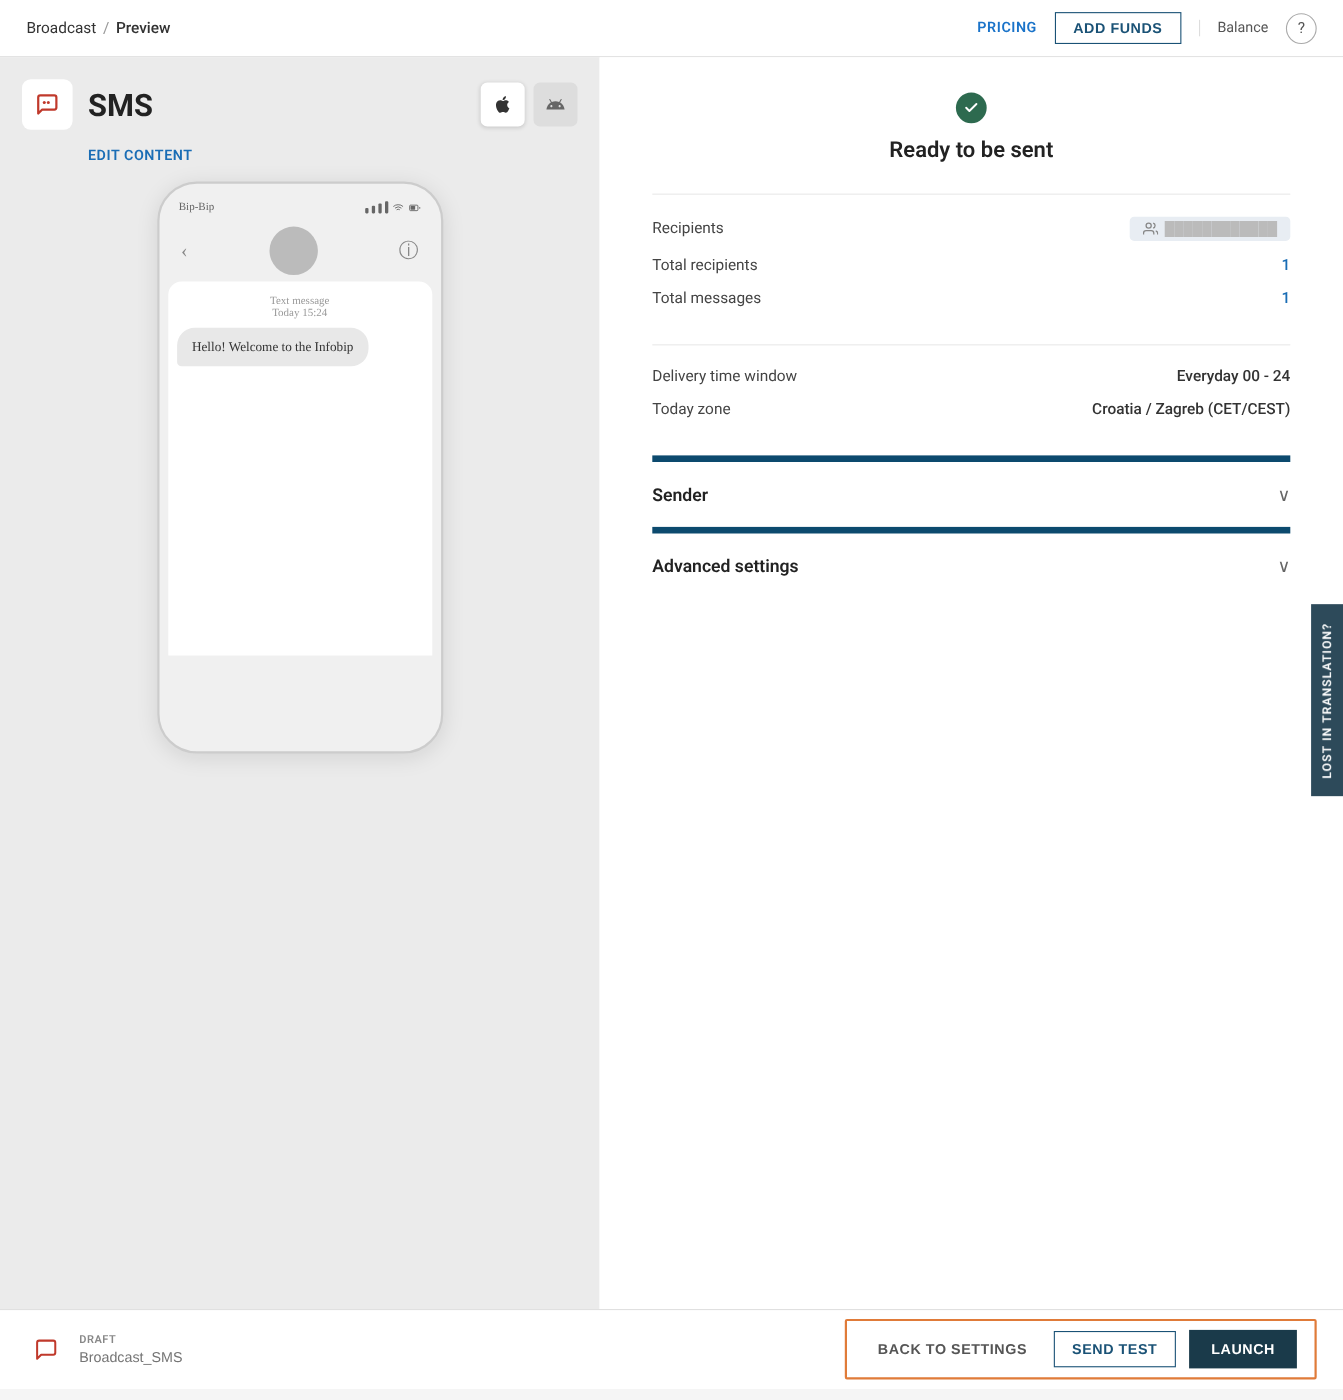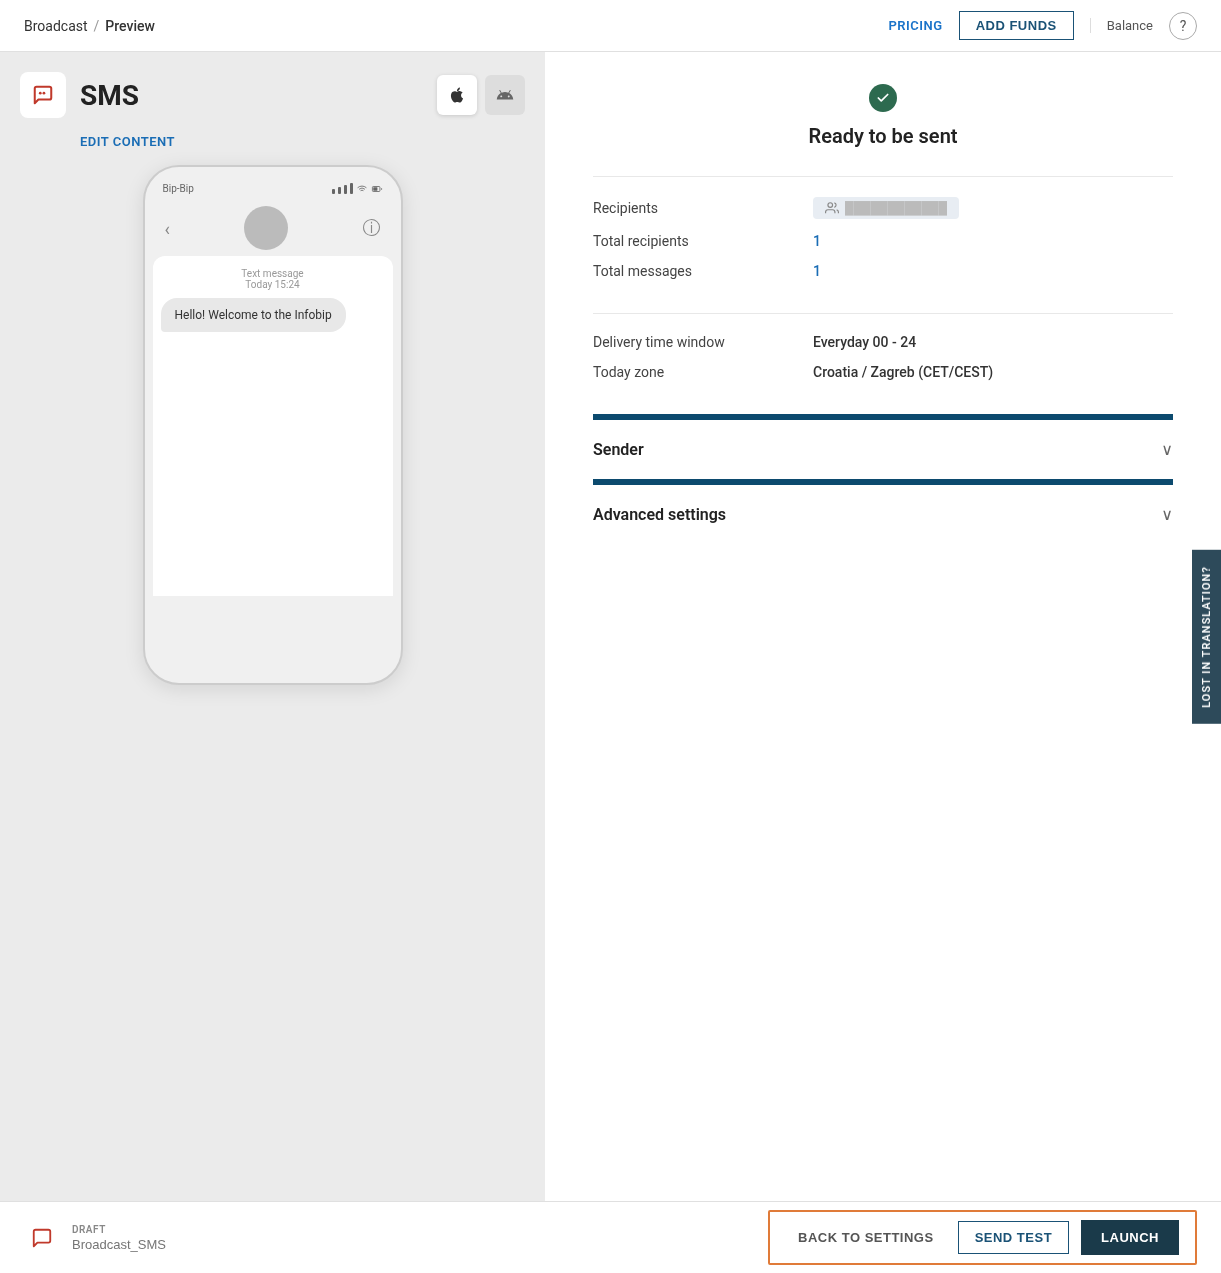--- a/index.html
+++ b/index.html
@@ -150,20 +150,21 @@
     
     .phone-mockup {
       width: 260px;
       background: #f0f0f0;
       border-radius: 36px;
       border: 2.5px solid #ccc;
       padding: 16px 8px;
       box-shadow: 0 4px 20px rgba(0,0,0,0.1);
       min-height: 520px;
       position: relative;
+      font-family: Liberation Serif, serif;
     }
     .phone-status-bar {
       display: flex;
       justify-content: space-between;
       align-items: center;
       padding: 0 10px 6px;
       font-size: 10px;
       color: #666;
     }
     .phone-chat-header {
@@ -248,20 +249,21 @@
     }
 
     .info-section {
       border-top: 1px solid #e8e8e8;
       padding: 20px 0;
     }
     .info-row {
       display: flex;
       align-items: center;
       margin-bottom: 14px;
+      justify-content: space-between;
     }
     .info-label {
       width: 220px;
       font-size: 14px;
       color: #444;
       flex-shrink: 0;
     }
     .info-value {
       font-size: 14px;
       color: #1a6db5;
@@ -306,21 +308,21 @@
 
     
     .bottom-bar {
       height: 72px;
       background: #fff;
       border-top: 1px solid #e0e0e0;
       display: flex;
       align-items: center;
       padding: 0 24px;
       position: fixed;
-      bottom: 0;
+      bottom: 11px;
       left: 0;
       width: 1221px;
     }
     .draft-section {
       display: flex;
       align-items: center;
       gap: 12px;
     }
     .draft-icon {
       width: 36px;

